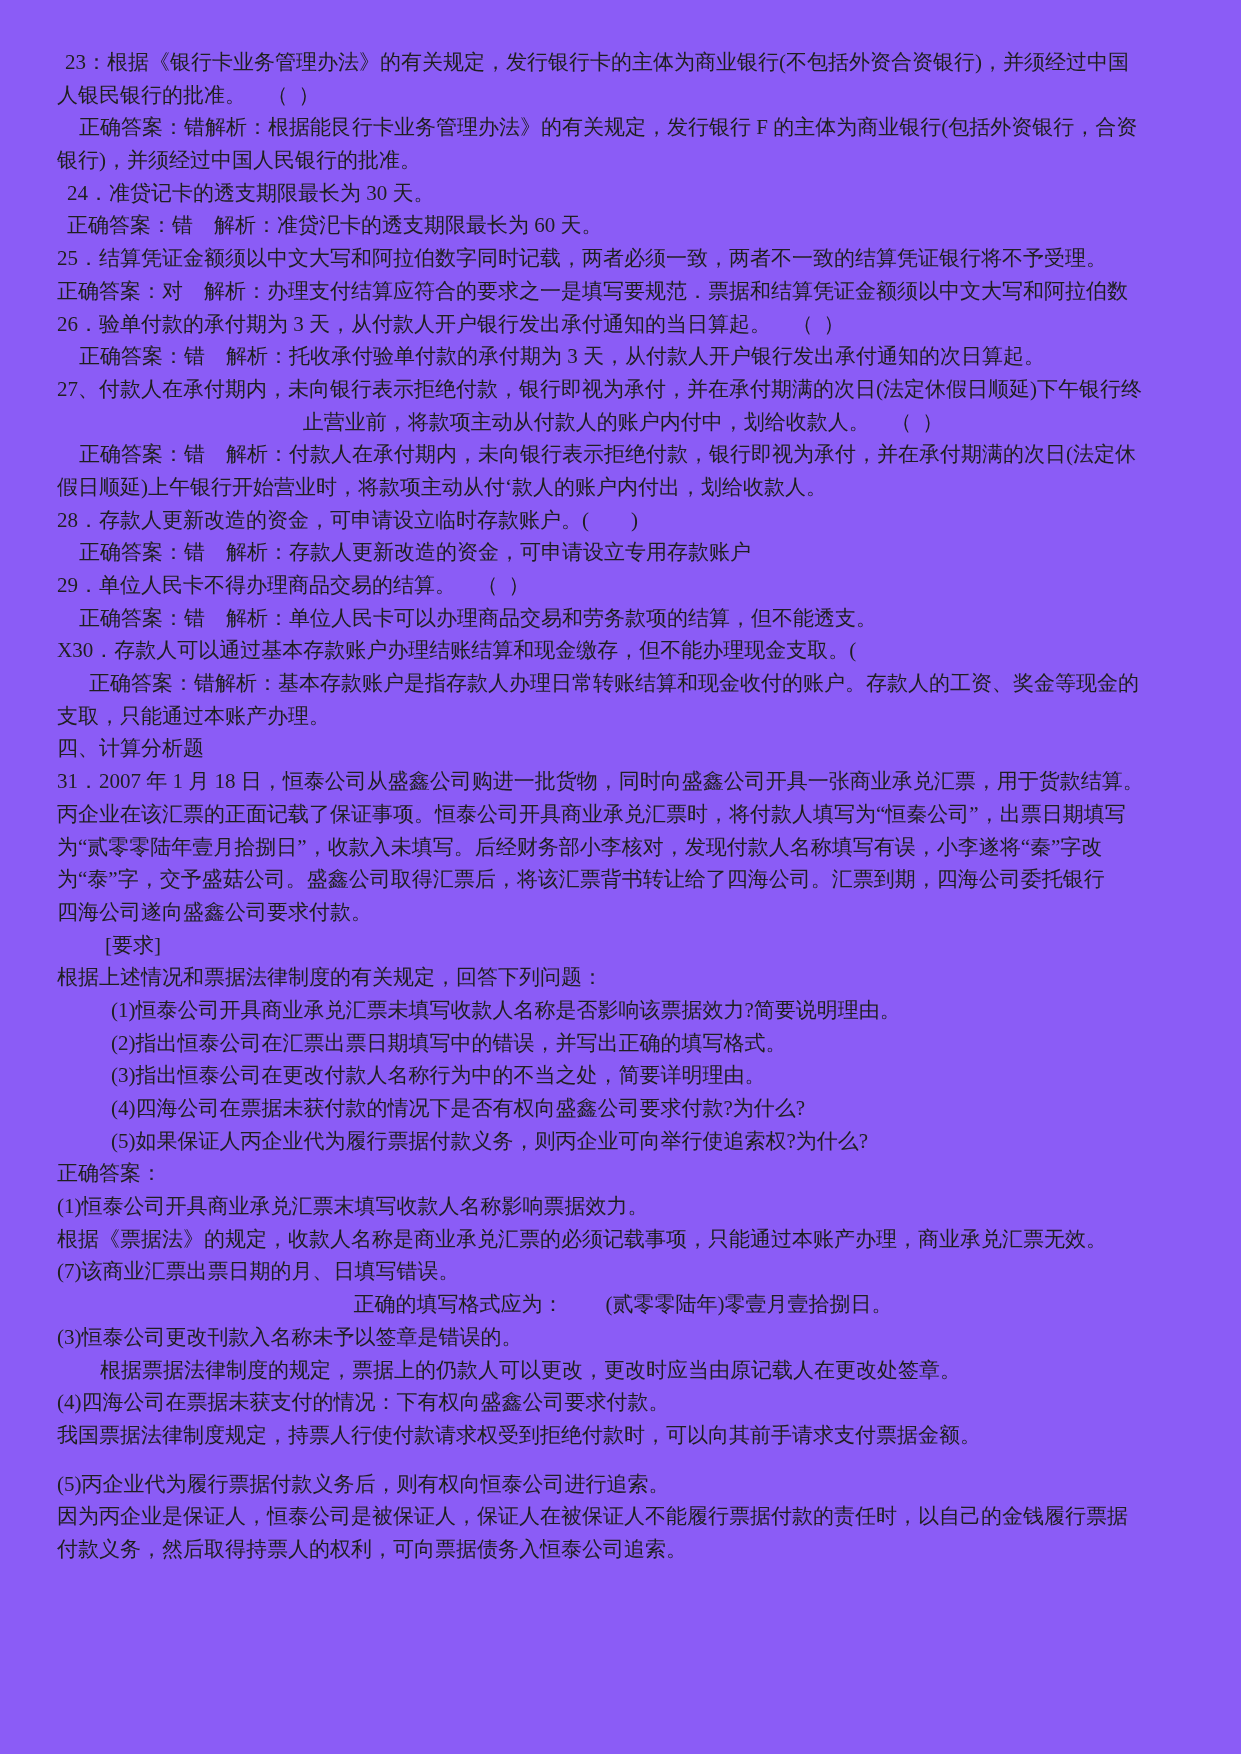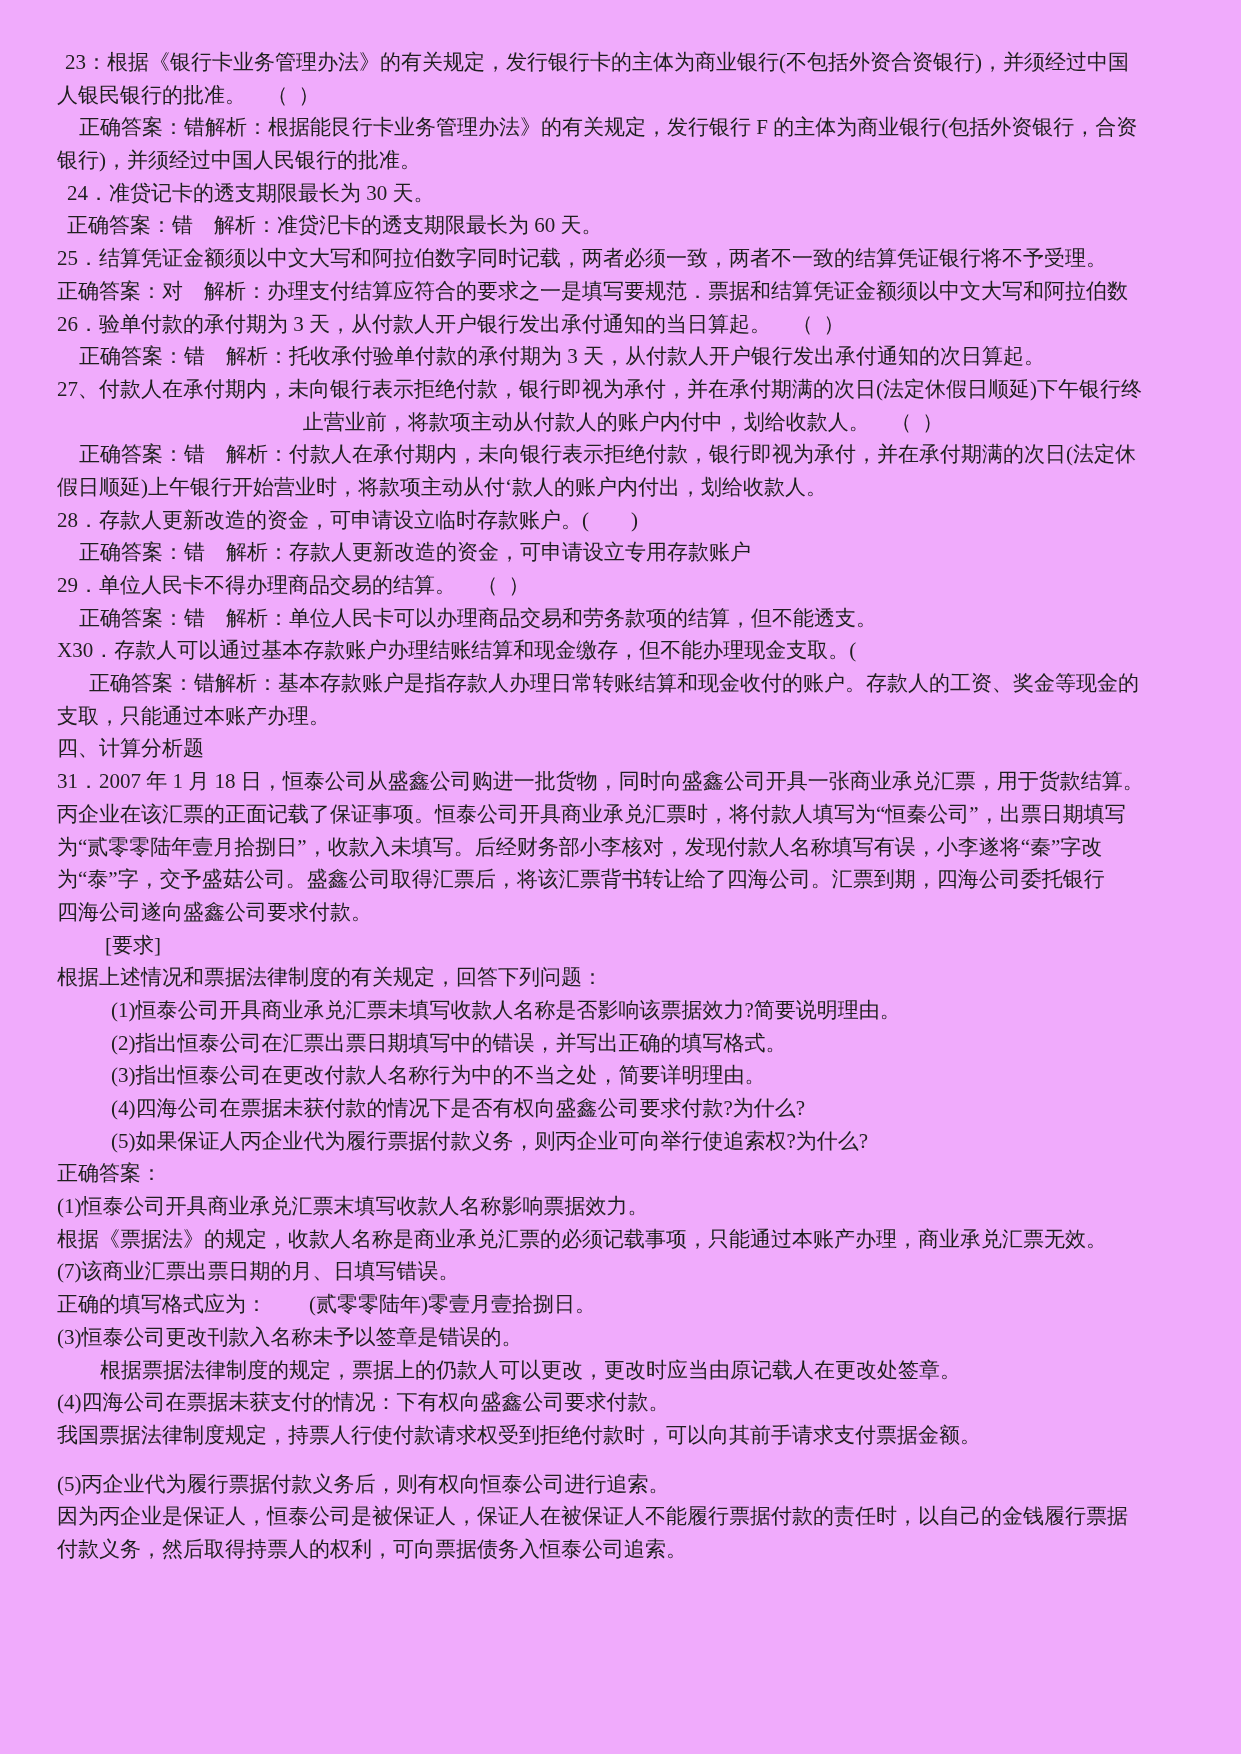--- a/index.html
+++ b/index.html
@@ -4,21 +4,21 @@
 <style>
   html, body {
     margin: 0;
     padding: 0;
     background: #ffffff;
   }
   .page {
     position: relative;
     width: 1241px;
     height: 1754px;
-    background: #f0abfc;
+    background: #8b5cf6;
     box-sizing: border-box;
     padding: 46px 52px 0 57px;
     font-family: "Liberation Serif", "DejaVu Serif", serif;
     font-size: 21px;
     color: #1f1f1f;
     overflow: hidden;
   }
   .line {
     line-height: 32.7px;
     height: 32.7px;
@@ -62,21 +62,21 @@
       <div class="line" style="padding-left: 0px;">根据上述情况和票据法律制度的有关规定，回答下列问题：</div>
       <div class="line" style="padding-left: 54px;">(1)恒泰公司开具商业承兑汇票未填写收款人名称是否影响该票据效力?简要说明理由。</div>
       <div class="line" style="padding-left: 54px;">(2)指出恒泰公司在汇票出票日期填写中的错误，并写出正确的填写格式。</div>
       <div class="line" style="padding-left: 54px;">(3)指出恒泰公司在更改付款人名称行为中的不当之处，简要详明理由。</div>
       <div class="line" style="padding-left: 54px;">(4)四海公司在票据未获付款的情况下是否有权向盛鑫公司要求付款?为什么?</div>
       <div class="line" style="padding-left: 54px;">(5)如果保证人丙企业代为履行票据付款义务，则丙企业可向举行使追索权?为什么?</div>
       <div class="line" style="padding-left: 0px;">正确答案：</div>
       <div class="line" style="padding-left: 0px;">(1)恒泰公司开具商业承兑汇票末填写收款人名称影响票据效力。</div>
       <div class="line" style="padding-left: 0px;">根据《票据法》的规定，收款人名称是商业承兑汇票的必须记载事项，只能通过本账产办理，商业承兑汇票无效。</div>
       <div class="line" style="padding-left: 0px;">(7)该商业汇票出票日期的月、日填写错误。</div>
-      <div class="line" style="padding-left: 0px;">正确的填写格式应为：　　(贰零零陆年)零壹月壹拾捌日。</div>
+      <div class="line" style="padding-left: 0px; text-align: center;">正确的填写格式应为：　　(贰零零陆年)零壹月壹拾捌日。</div>
       <div class="line" style="padding-left: 0px;">(3)恒泰公司更改刊款入名称未予以签章是错误的。</div>
       <div class="line" style="padding-left: 0px; margin-left: 43px;">根据票据法律制度的规定，票据上的仍款人可以更改，更改时应当由原记载人在更改处签章。</div>
       <div class="line" style="padding-left: 0px;">(4)四海公司在票据未获支付的情况：下有权向盛鑫公司要求付款。</div>
       <div class="line" style="padding-left: 0px;">我国票据法律制度规定，持票人行使付款请求权受到拒绝付款时，可以向其前手请求支付票据金额。</div>
       <div class="line" style="padding-left: 0px; margin-top: 16px;">(5)丙企业代为履行票据付款义务后，则有权向恒泰公司进行追索。</div>
       <div class="line" style="padding-left: 0px;">因为丙企业是保证人，恒泰公司是被保证人，保证人在被保证人不能履行票据付款的责任时，以自己的金钱履行票据</div>
       <div class="line" style="padding-left: 0px;">付款义务，然后取得持票人的权利，可向票据债务入恒泰公司追索。</div>
     </div>
 </div>
 

